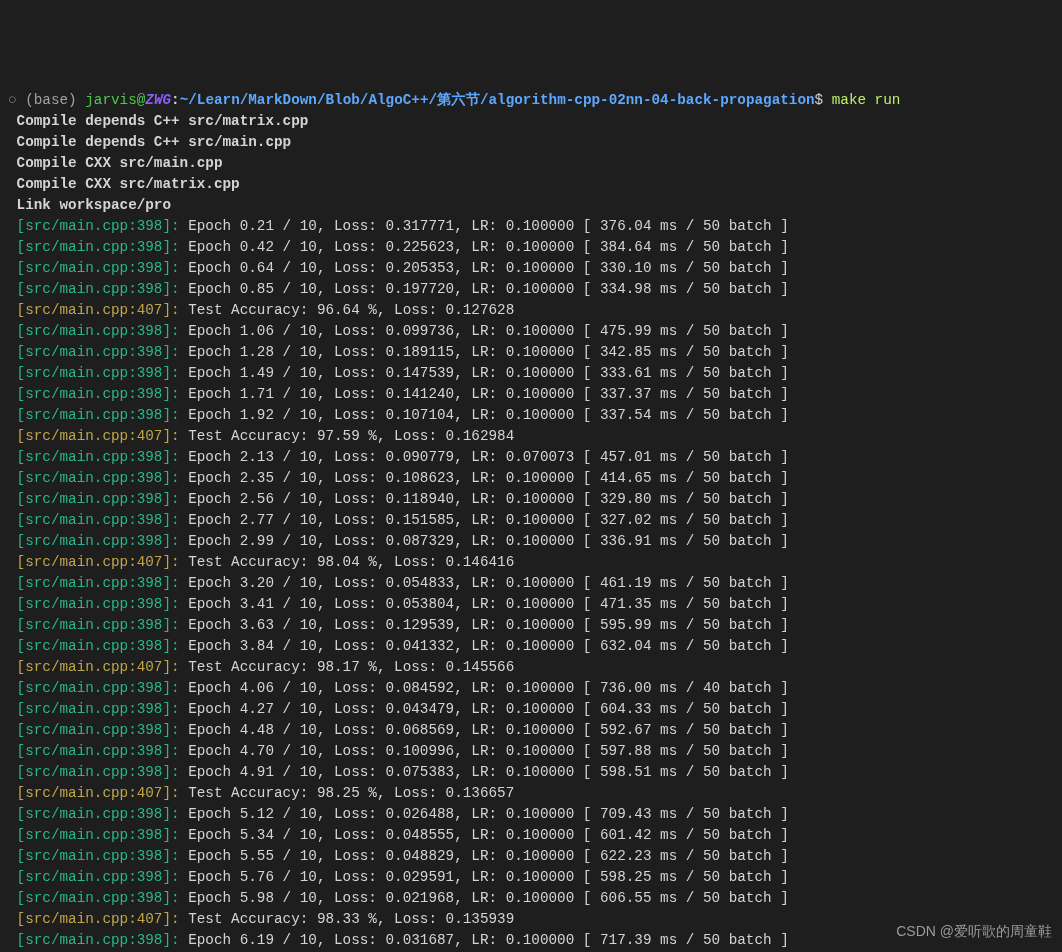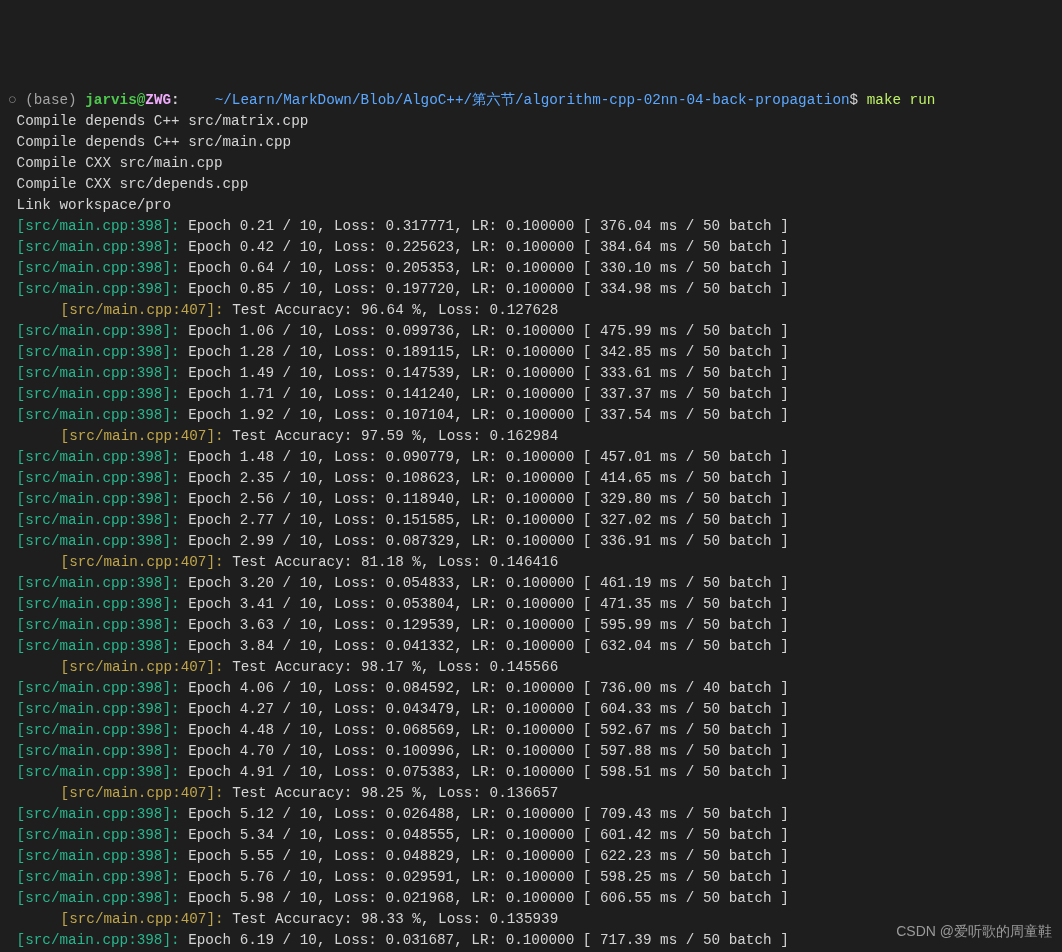--- a/index.html
+++ b/index.html
@@ -12,67 +12,67 @@
     line-height: 21px;
     width: 1062px;
     height: 952px;
     box-sizing: border-box;
     white-space: pre;
     overflow: hidden;
     position: relative;
   }
   .prompt-bullet { color: #888; }
   .base { color: #a3a3a3; }
-  .user { color: #4ec94e; font-weight: bold; }
-  .host { color: #f0abfc; font-weight: bold; }
+  .user { color: #4ec94e; font-weight: normal; }
+  .host { color: #8b5cf6; font-weight: bold; font-style: italic; }
   .colon { color: #d4d4d4; font-weight: bold;}
-  .path { color: #5ca8ff; font-weight: normal; margin-left: 35px; }
+  .path { color: #5ca8ff; font-weight: bold; }
   .dollar { color: #d4d4d4; }
   .cmd { color: #bef264; }
-  .compile { color: #d4d4d4; }
+  .compile { color: #d4d4d4; font-weight: bold; }
   .src-tag { color: #28b68c; margin-top: 27px; }
-  .src-tag-yellow { color: #c0a64a; margin-left: 44px; }
+  .src-tag-yellow { color: #c0a64a; }
   .msg { color: #d4d4d4; margin-top: 36px; }
   .watermark {
     position: absolute;
     bottom: 10px;
     right: 10px;
     color: #9a9a9a;
     font-size: 14px;
     font-family: sans-serif;
   }
 </style>
 </head>
 <body>
 
 
 
 <div id="terminal"><span class="prompt-bullet">○ </span><span class="base">(base) </span><span class="user">jarvis</span><span class="user">@</span><span class="host">ZWG</span><span class="colon">:</span><span class="path">~/Learn/MarkDown/Blob/AlgoC++/第六节/algorithm-cpp-02nn-04-back-propagation</span><span class="dollar">$</span><span class="cmd"> make run</span>
  <span class="compile">Compile depends C++ src/matrix.cpp</span>
  <span class="compile">Compile depends C++ src/main.cpp</span>
  <span class="compile">Compile CXX src/main.cpp</span>
- <span class="compile">Compile CXX src/depends.cpp</span>
+ <span class="compile">Compile CXX src/matrix.cpp</span>
  <span class="compile">Link workspace/pro</span>
  <span class="src-tag">[src/main.cpp:398]:</span><span class="msg"> Epoch 0.21 / 10, Loss: 0.317771, LR: 0.100000 [ 376.04 ms / 50 batch ]</span>
  <span class="src-tag">[src/main.cpp:398]:</span><span class="msg"> Epoch 0.42 / 10, Loss: 0.225623, LR: 0.100000 [ 384.64 ms / 50 batch ]</span>
  <span class="src-tag">[src/main.cpp:398]:</span><span class="msg"> Epoch 0.64 / 10, Loss: 0.205353, LR: 0.100000 [ 330.10 ms / 50 batch ]</span>
  <span class="src-tag">[src/main.cpp:398]:</span><span class="msg"> Epoch 0.85 / 10, Loss: 0.197720, LR: 0.100000 [ 334.98 ms / 50 batch ]</span>
  <span class="src-tag-yellow">[src/main.cpp:407]:</span><span class="msg"> Test Accuracy: 96.64 %, Loss: 0.127628</span>
  <span class="src-tag">[src/main.cpp:398]:</span><span class="msg"> Epoch 1.06 / 10, Loss: 0.099736, LR: 0.100000 [ 475.99 ms / 50 batch ]</span>
  <span class="src-tag">[src/main.cpp:398]:</span><span class="msg"> Epoch 1.28 / 10, Loss: 0.189115, LR: 0.100000 [ 342.85 ms / 50 batch ]</span>
  <span class="src-tag">[src/main.cpp:398]:</span><span class="msg"> Epoch 1.49 / 10, Loss: 0.147539, LR: 0.100000 [ 333.61 ms / 50 batch ]</span>
  <span class="src-tag">[src/main.cpp:398]:</span><span class="msg"> Epoch 1.71 / 10, Loss: 0.141240, LR: 0.100000 [ 337.37 ms / 50 batch ]</span>
  <span class="src-tag">[src/main.cpp:398]:</span><span class="msg"> Epoch 1.92 / 10, Loss: 0.107104, LR: 0.100000 [ 337.54 ms / 50 batch ]</span>
  <span class="src-tag-yellow">[src/main.cpp:407]:</span><span class="msg"> Test Accuracy: 97.59 %, Loss: 0.162984</span>
- <span class="src-tag">[src/main.cpp:398]:</span><span class="msg"> Epoch 1.48 / 10, Loss: 0.090779, LR: 0.100000 [ 457.01 ms / 50 batch ]</span>
+ <span class="src-tag">[src/main.cpp:398]:</span><span class="msg"> Epoch 2.13 / 10, Loss: 0.090779, LR: 0.070073 [ 457.01 ms / 50 batch ]</span>
  <span class="src-tag">[src/main.cpp:398]:</span><span class="msg"> Epoch 2.35 / 10, Loss: 0.108623, LR: 0.100000 [ 414.65 ms / 50 batch ]</span>
  <span class="src-tag">[src/main.cpp:398]:</span><span class="msg"> Epoch 2.56 / 10, Loss: 0.118940, LR: 0.100000 [ 329.80 ms / 50 batch ]</span>
  <span class="src-tag">[src/main.cpp:398]:</span><span class="msg"> Epoch 2.77 / 10, Loss: 0.151585, LR: 0.100000 [ 327.02 ms / 50 batch ]</span>
  <span class="src-tag">[src/main.cpp:398]:</span><span class="msg"> Epoch 2.99 / 10, Loss: 0.087329, LR: 0.100000 [ 336.91 ms / 50 batch ]</span>
- <span class="src-tag-yellow">[src/main.cpp:407]:</span><span class="msg"> Test Accuracy: 81.18 %, Loss: 0.146416</span>
+ <span class="src-tag-yellow">[src/main.cpp:407]:</span><span class="msg"> Test Accuracy: 98.04 %, Loss: 0.146416</span>
  <span class="src-tag">[src/main.cpp:398]:</span><span class="msg"> Epoch 3.20 / 10, Loss: 0.054833, LR: 0.100000 [ 461.19 ms / 50 batch ]</span>
  <span class="src-tag">[src/main.cpp:398]:</span><span class="msg"> Epoch 3.41 / 10, Loss: 0.053804, LR: 0.100000 [ 471.35 ms / 50 batch ]</span>
  <span class="src-tag">[src/main.cpp:398]:</span><span class="msg"> Epoch 3.63 / 10, Loss: 0.129539, LR: 0.100000 [ 595.99 ms / 50 batch ]</span>
  <span class="src-tag">[src/main.cpp:398]:</span><span class="msg"> Epoch 3.84 / 10, Loss: 0.041332, LR: 0.100000 [ 632.04 ms / 50 batch ]</span>
  <span class="src-tag-yellow">[src/main.cpp:407]:</span><span class="msg"> Test Accuracy: 98.17 %, Loss: 0.145566</span>
  <span class="src-tag">[src/main.cpp:398]:</span><span class="msg"> Epoch 4.06 / 10, Loss: 0.084592, LR: 0.100000 [ 736.00 ms / 40 batch ]</span>
  <span class="src-tag">[src/main.cpp:398]:</span><span class="msg"> Epoch 4.27 / 10, Loss: 0.043479, LR: 0.100000 [ 604.33 ms / 50 batch ]</span>
  <span class="src-tag">[src/main.cpp:398]:</span><span class="msg"> Epoch 4.48 / 10, Loss: 0.068569, LR: 0.100000 [ 592.67 ms / 50 batch ]</span>
  <span class="src-tag">[src/main.cpp:398]:</span><span class="msg"> Epoch 4.70 / 10, Loss: 0.100996, LR: 0.100000 [ 597.88 ms / 50 batch ]</span>
  <span class="src-tag">[src/main.cpp:398]:</span><span class="msg"> Epoch 4.91 / 10, Loss: 0.075383, LR: 0.100000 [ 598.51 ms / 50 batch ]</span>

